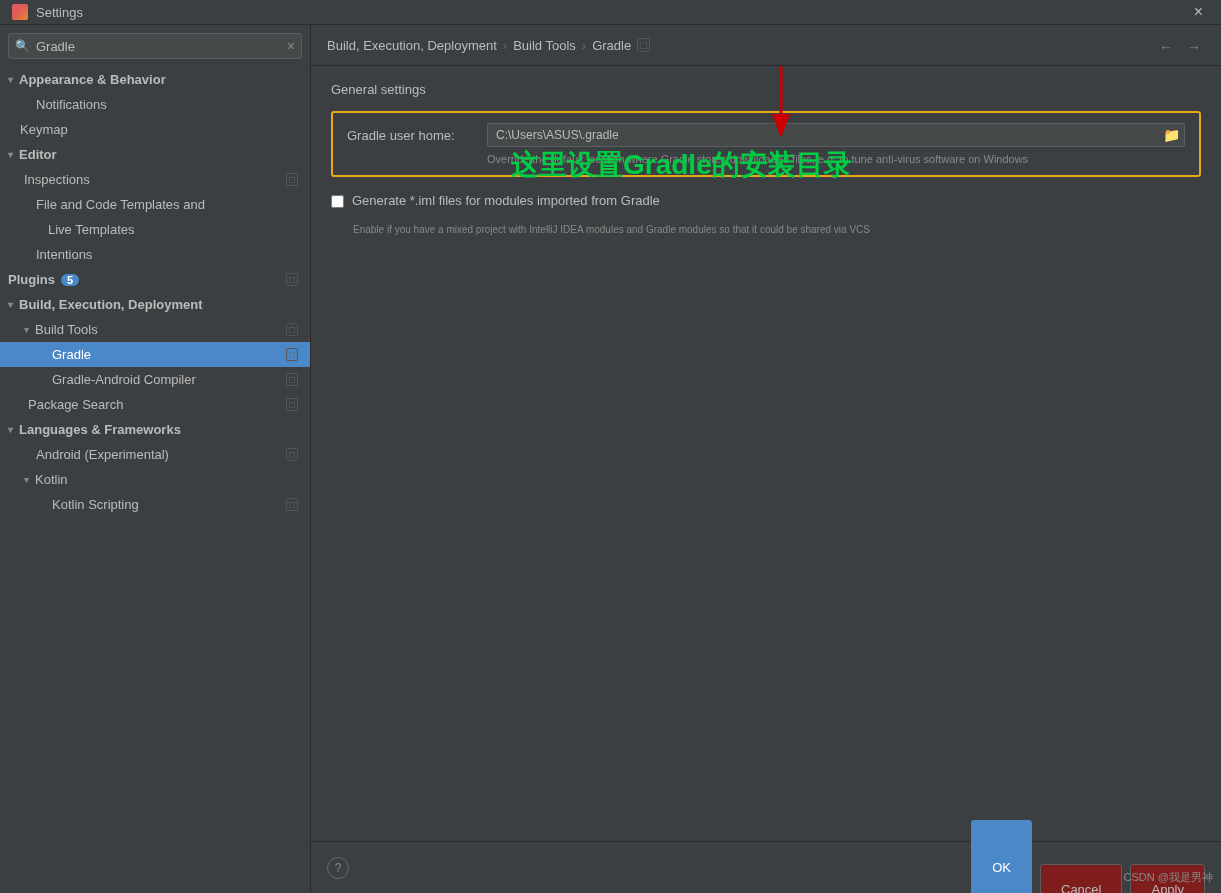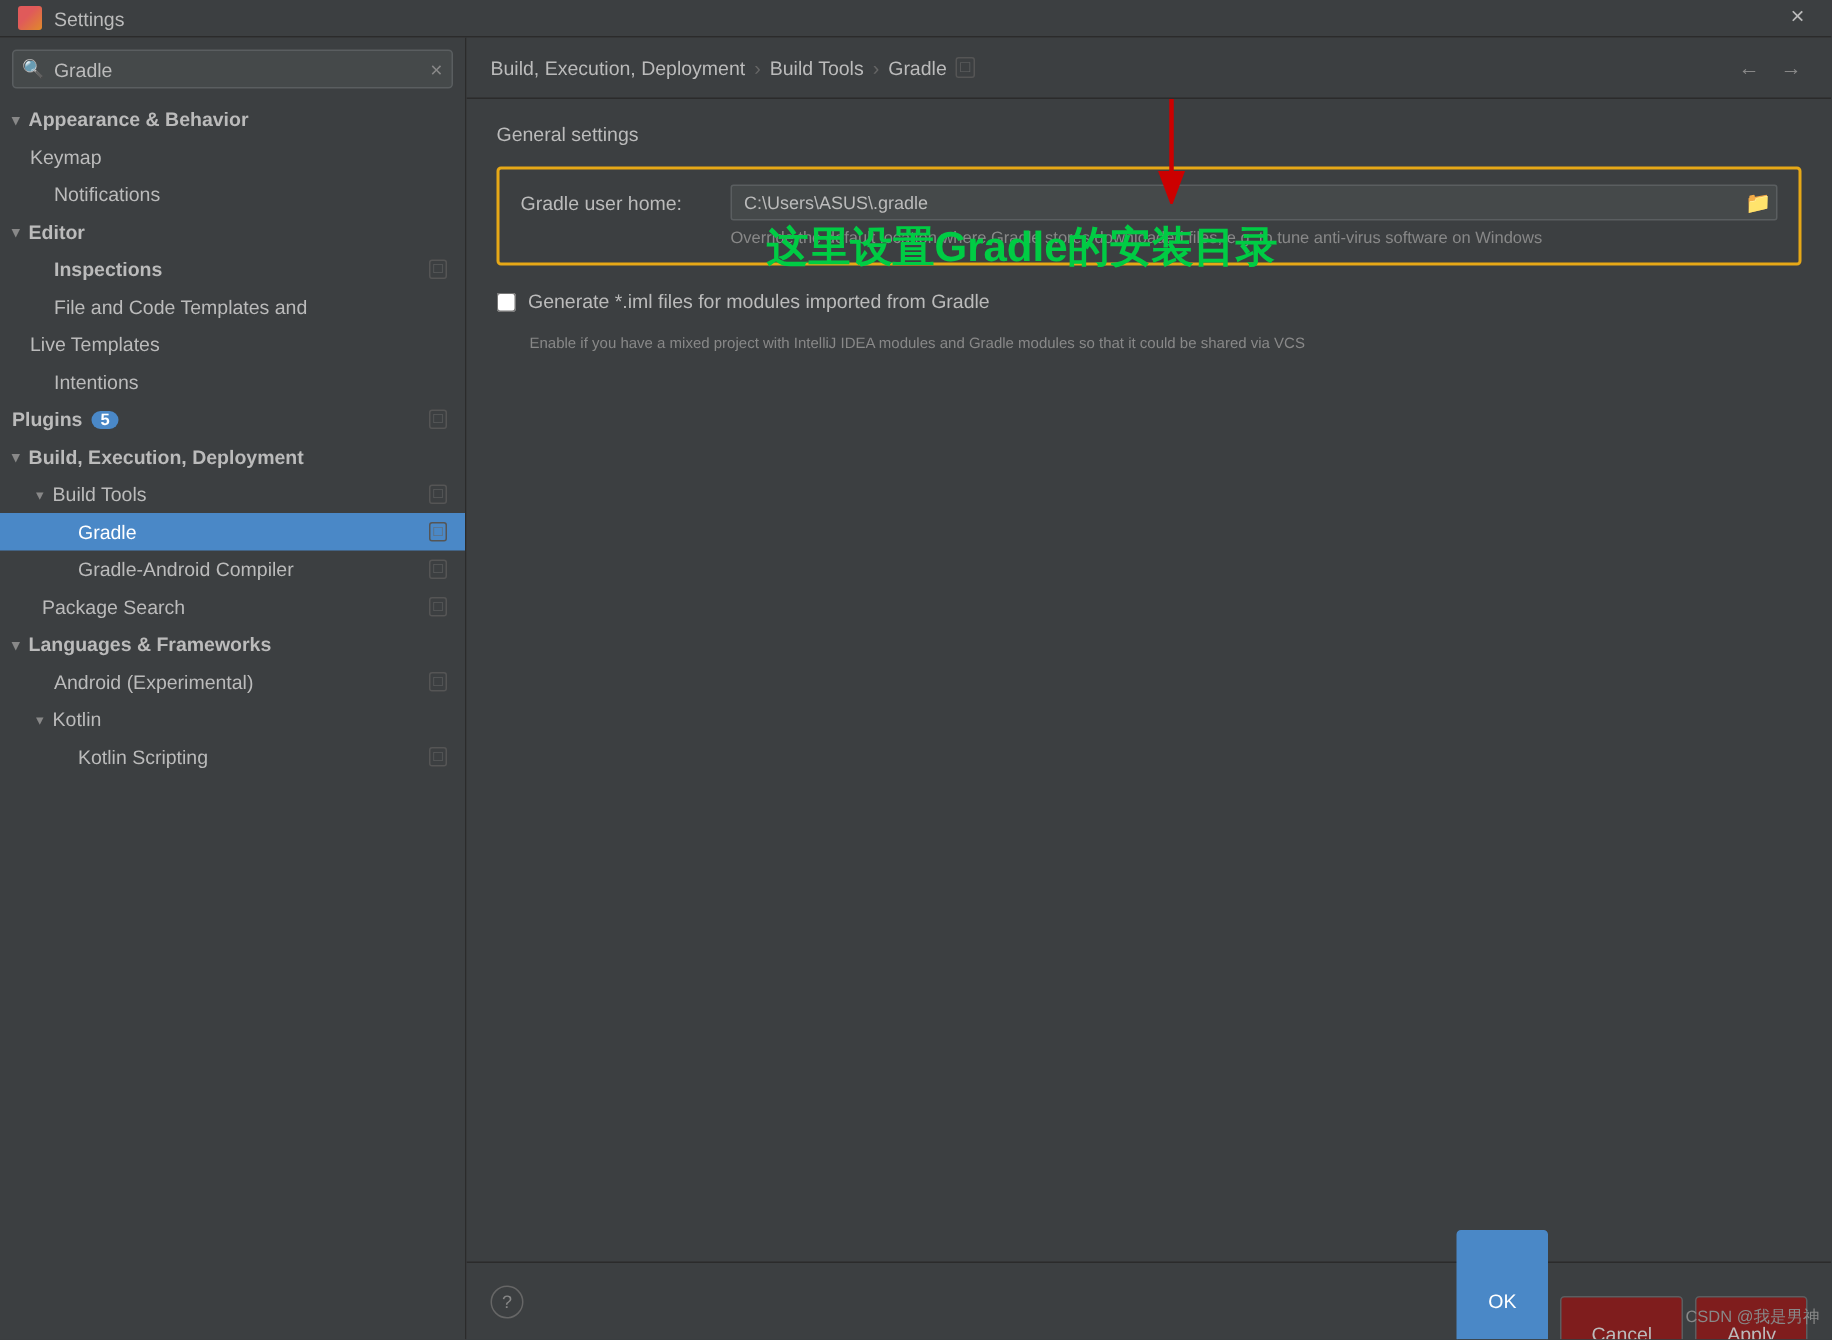--- a/index.html
+++ b/index.html
@@ -358,42 +358,42 @@
       <span class="search-icon">🔍</span>
       <input class="search-input" type="text" value="Gradle" style="">
       <span class="search-clear">×</span>
     </div>
 
     <div id="sidebar-items">
         <div class="sidebar-item" style="font-weight: bold; padding-left: 8px;">
           <span class="chevron">▾</span>
           <span>Appearance &amp; Behavior</span>
         </div>
+        <div class="sidebar-item" style="padding-left: 24px;">
+          <span style="margin-right: 12px;"></span>
+          <span>Notifications</span>
+        </div>
         <div class="sidebar-item" style="padding-left: 8px;">
           <span style="margin-right: 12px;"></span>
           <span>Keymap</span>
-        </div>
-        <div class="sidebar-item" style="padding-left: 24px;">
-          <span style="margin-right: 12px;"></span>
-          <span>Notifications</span>
         </div>
         <div class="sidebar-item" style="font-weight: bold; padding-left: 8px;">
           <span class="chevron">▾</span>
           <span>Editor</span>
         </div>
-        <div class="sidebar-item" style="padding-left: 24px; font-weight: bold;">
+        <div class="sidebar-item" style="padding-left: 12px;">
           <span style="margin-right: 12px;"></span>
           <span>Inspections</span>
           <span class="ext-icon">□</span>
         </div>
         <div class="sidebar-item" style="padding-left: 24px;">
           <span style="margin-right: 12px;"></span>
           <span>File and Code Templates and</span>
         </div>
-        <div class="sidebar-item" style="padding-left: 8px;">
+        <div class="sidebar-item" style="padding-left: 36px;">
           <span style="margin-right: 12px;"></span>
           <span>Live Templates</span>
         </div>
         <div class="sidebar-item" style="padding-left: 24px;">
           <span style="margin-right: 12px;"></span>
           <span>Intentions</span>
         </div>
         <div class="sidebar-item" style="font-weight: bold; padding-left: 8px;">
           <span>Plugins</span>
           <span class="badge">5</span>

